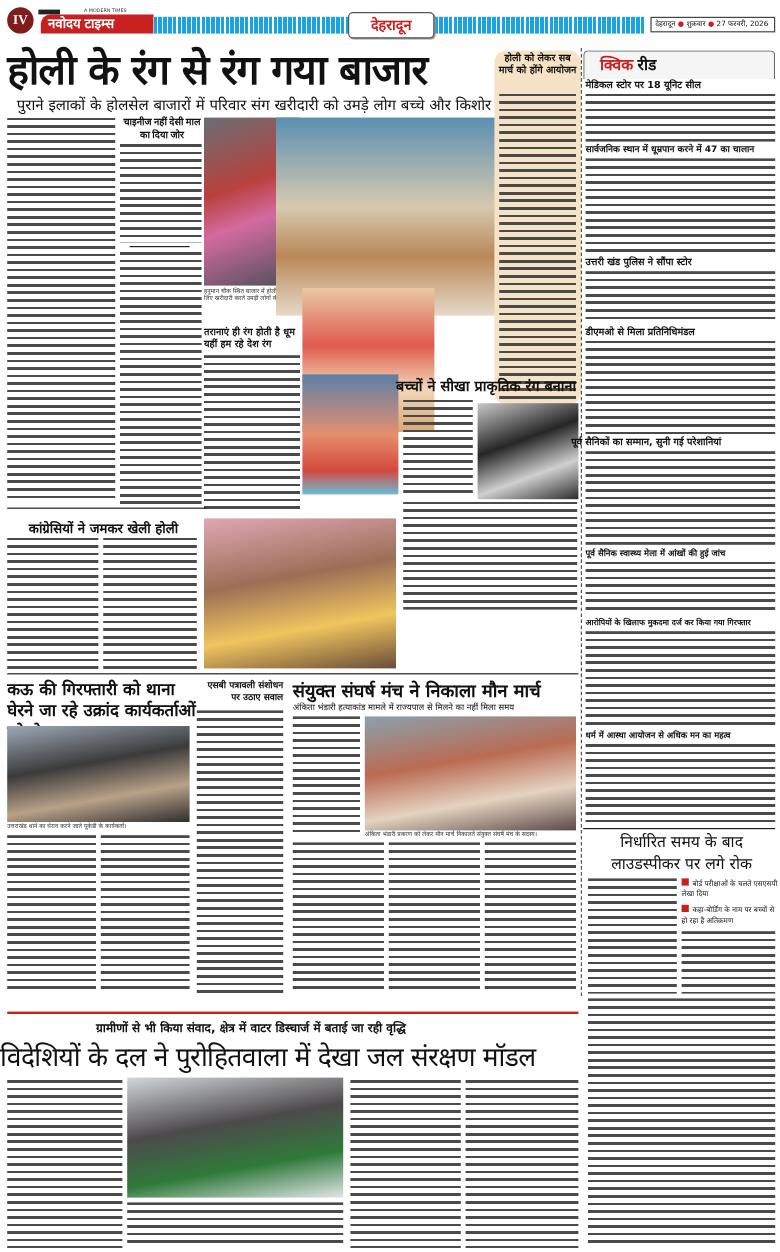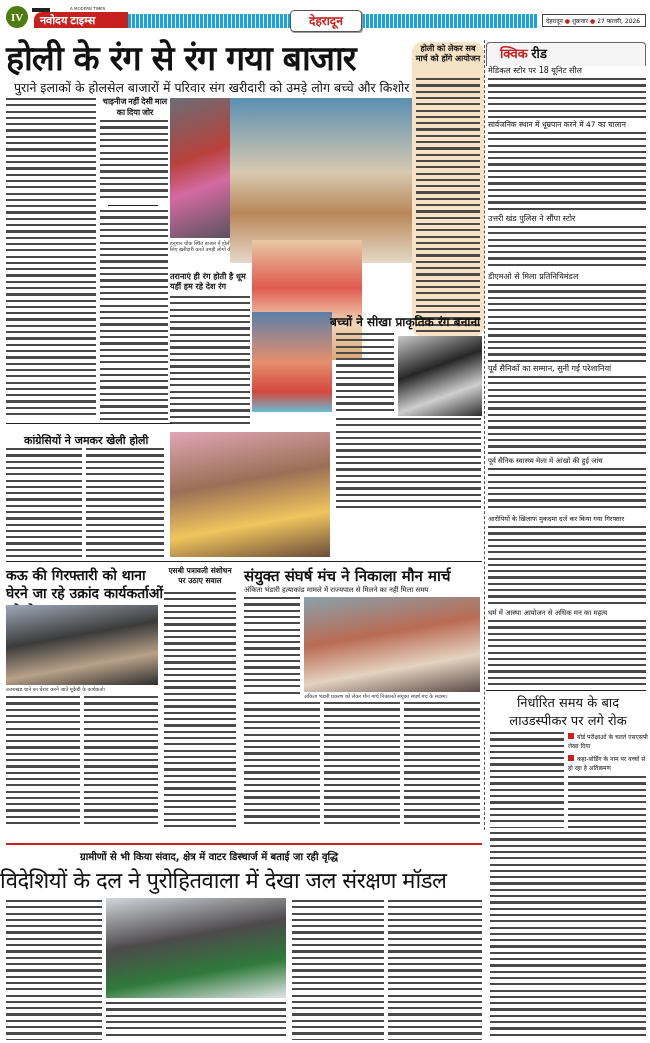--- a/index.html
+++ b/index.html
@@ -1,19 +1,19 @@
 <!DOCTYPE html>
 <html><head>
 <meta charset="utf-8">
 <style>
   *{box-sizing:border-box;margin:0;padding:0;}
   body{width:650px;height:1043px;background:#fff;font-family:"DejaVu Sans","Liberation Sans",sans-serif;color:#111;overflow:hidden;position:relative;}
   .abs{position:absolute;}
   
-  .pg-num{left:6px;top:6px;width:22px;height:22px;border-radius:50%;background:#4d7c0f;color:#fff;font:bold 11px "Liberation Serif",serif;display:flex;align-items:center;justify-content:center;}
+  .pg-num{left:6px;top:6px;width:22px;height:22px;border-radius:50%;background:#7f1d1d;color:#fff;font:bold 11px "Liberation Serif",serif;display:flex;align-items:center;justify-content:center;}
   .brand-small{left:70px;top:6px;font-size:4px;color:#333;}
   .brand{left:34px;top:12px;width:94px;height:16px;background:#c8201f;color:#fff;font:bold 11px "Liberation Sans",sans-serif;padding-left:6px;line-height:16px;border-top-left-radius:8px;}
   .brand:before{content:"";position:absolute;left:-2px;top:-4px;width:18px;height:4px;background:#222;}
   .stripes{top:14px;height:14px;background:repeating-linear-gradient(90deg,#1aa3e0 0 3px,#fff 3px 4px);}
   .section-tag{left:290px;top:10px;width:72px;height:22px;border:1px solid #555;border-radius:4px;background:#fff;color:#c8201f;font:bold 12px "Liberation Sans",sans-serif;text-align:center;line-height:20px;box-shadow:1px 1px 0 #999;}
   .dateline{left:542px;top:14px;width:104px;height:13px;border:1px solid #444;font-size:6px;line-height:11px;padding-left:3px;background:#fff;}
   .dateline .dot{color:#c8201f;}
   
   .h-main{left:6px;top:34px;font:bold 34px "DejaVu Sans",sans-serif;letter-spacing:-1px;white-space:nowrap;}
   .h-sub{left:14px;top:79px;font-size:12.5px;white-space:nowrap;}
@@ -23,21 +23,21 @@
   .caption{font-size:5px;color:#333;line-height:6px;}
   .subhead{font-weight:bold;font-size:9px;line-height:11px;}
   .box-tan{background:#f6e3c6;border-radius:10px;}
   .rule{background:#222;}
   .red-rule{background:#c8201f;}
   .vrule{border-left:1px dashed #555;}
   .h2{font-weight:bold;white-space:nowrap;}
   .quick{left:486px;top:42px;width:160px;height:24px;border:1px solid #666;border-bottom:none;border-radius:4px 4px 0 0;background:#f5f5f5;}
   .quick-title{left:500px;top:44px;font:bold 13px "Liberation Sans",sans-serif;}
   .quick-title .r{color:#c8201f;}
-  .r-item-h{font-weight:normal;font-size:8px;line-height:10px;white-space:nowrap;}
+  .r-item-h{font-weight:bold;font-size:8px;line-height:10px;white-space:nowrap;}
   .bullet{display:inline-block;width:6px;height:6px;background:#c8201f;margin-right:3px;}
 </style>
 </head>
 <body>
 
 <div class="abs pg-num">IV</div>
 <div class="abs brand-small">A MODERN TIMES</div>
 <div class="abs brand">नवोदय टाइम्स</div>
 <div class="abs stripes" style="left:128px;width:164px;"></div>
 <div class="abs stripes" style="left:362px;width:176px;"></div>
@@ -82,21 +82,21 @@
 <div class="abs col-text lines" style="left:86px;top:448px;width:78px;height:110px;"></div>
 <div class="abs photo" style="left:170px;top:432px;width:160px;height:125px;background:linear-gradient(170deg,#e0a6b5,#9b6f56 40%,#f0c55d 70%,#6a4c3b);"></div>
 <div class="abs rule" style="left:6px;top:561px;width:476px;height:1px;"></div>
 
 <div class="abs h2" style="left:6px;top:566px;font-size:14px;line-height:18px;white-space:normal;width:160px;">कऊ की गिरफ्तारी को थाना घेरने जा रहे उक्रांद कार्यकर्ताओं को रोका</div>
 <div class="abs photo" style="left:6px;top:605px;width:152px;height:80px;background:linear-gradient(170deg,#9ea9b8,#3b3b3b 40%,#b8a188 70%,#2e2e2e);"></div>
 <div class="abs caption" style="left:6px;top:686px;width:152px;">उत्तराखंड थाने का घेराव करने जाते यूकेडी के कार्यकर्ता।</div>
 <div class="abs col-text lines" style="left:6px;top:696px;width:74px;height:132px;"></div>
 <div class="abs col-text lines" style="left:84px;top:696px;width:74px;height:132px;"></div>
 
-<div class="abs subhead" style="left:164px;top:566px;width:72px;text-align:center;font-size:7.5px;line-height:10px;">एसबी पत्रावली संशोधन पर उठाए सवाल</div>
+<div class="abs subhead" style="left:164px;top:566px;width:72px;text-align:right;font-size:7.5px;line-height:10px;">एसबी पत्रावली संशोधन पर उठाए सवाल</div>
 <div class="abs col-text lines" style="left:164px;top:592px;width:72px;height:236px;"></div>
 
 <div class="abs h2" style="left:244px;top:565px;font-size:15px;">संयुक्त संघर्ष मंच ने निकाला मौन मार्च</div>
 <div class="abs" style="left:244px;top:585px;font-size:7px;white-space:nowrap;">अंकिता भंडारी हत्याकांड मामले में राज्यपाल से मिलने का नहीं मिला समय</div>
 <div class="abs col-text lines" style="left:244px;top:597px;width:56px;height:100px;"></div>
 <div class="abs photo" style="left:304px;top:597px;width:176px;height:95px;background:linear-gradient(170deg,#89a1ad,#ba6b53 40%,#e4d3c0 70%,#5b4a47);"></div>
 <div class="abs caption" style="left:304px;top:693px;width:176px;">अंकिता भंडारी प्रकरण को लेकर मौन मार्च निकालते संयुक्त संघर्ष मंच के सदस्य।</div>
 <div class="abs col-text lines" style="left:244px;top:702px;width:76px;height:126px;"></div>
 <div class="abs col-text lines" style="left:324px;top:702px;width:76px;height:126px;"></div>
 <div class="abs col-text lines" style="left:404px;top:702px;width:76px;height:126px;"></div>
@@ -106,21 +106,21 @@
 <div class="abs quick-title"><span class="r">क्विक</span> <span>रीड</span></div>
 
 <div class="abs r-item-h" style="left:488px;top:66px;">मेडिकल स्टोर पर 18 यूनिट सील</div>
 <div class="abs col-text lines" style="left:488px;top:78px;width:158px;height:40px;"></div>
 <div class="abs r-item-h" style="left:488px;top:120px;font-size:7.5px;">सार्वजनिक स्थान में धूम्रपान करने में 47 का चालान</div>
 <div class="abs col-text lines" style="left:488px;top:132px;width:158px;height:80px;"></div>
 <div class="abs r-item-h" style="left:488px;top:214px;">उत्तरी खंड पुलिस ने सौंपा स्टोर</div>
 <div class="abs col-text lines" style="left:488px;top:226px;width:158px;height:44px;"></div>
 <div class="abs r-item-h" style="left:488px;top:272px;">डीएमओ से मिला प्रतिनिधिमंडल</div>
 <div class="abs col-text lines" style="left:488px;top:284px;width:158px;height:78px;"></div>
-<div class="abs r-item-h" style="left:488px;top:364px;text-align:center;">पूर्व सैनिकों का सम्मान, सुनी गई परेशानियां</div>
+<div class="abs r-item-h" style="left:476px;top:364px;text-align:center;">पूर्व सैनिकों का सम्मान, सुनी गई परेशानियां</div>
 <div class="abs col-text lines" style="left:488px;top:376px;width:158px;height:78px;"></div>
 <div class="abs r-item-h" style="left:488px;top:456px;font-size:7px;">पूर्व सैनिक स्वास्थ्य मेला में आंखों की हुई जांच</div>
 <div class="abs col-text lines" style="left:488px;top:468px;width:158px;height:44px;"></div>
 <div class="abs r-item-h" style="left:488px;top:514px;font-size:6.5px;">आरोपियों के खिलाफ मुकदमा दर्ज कर किया गया गिरफ्तार</div>
 <div class="abs col-text lines" style="left:488px;top:526px;width:158px;height:80px;"></div>
 <div class="abs r-item-h" style="left:488px;top:608px;font-size:7px;">धर्म में आस्था आयोजन से अधिक मन का महत्व</div>
 <div class="abs col-text lines" style="left:488px;top:620px;width:158px;height:68px;"></div>
 
 <div class="abs rule" style="left:486px;top:690px;width:160px;height:1px;"></div>
 <div class="abs" style="left:490px;top:694px;width:156px;font-size:13px;line-height:18px;text-align:center;">निर्धारित समय के बाद लाउडस्पीकर पर लगे रोक</div>

